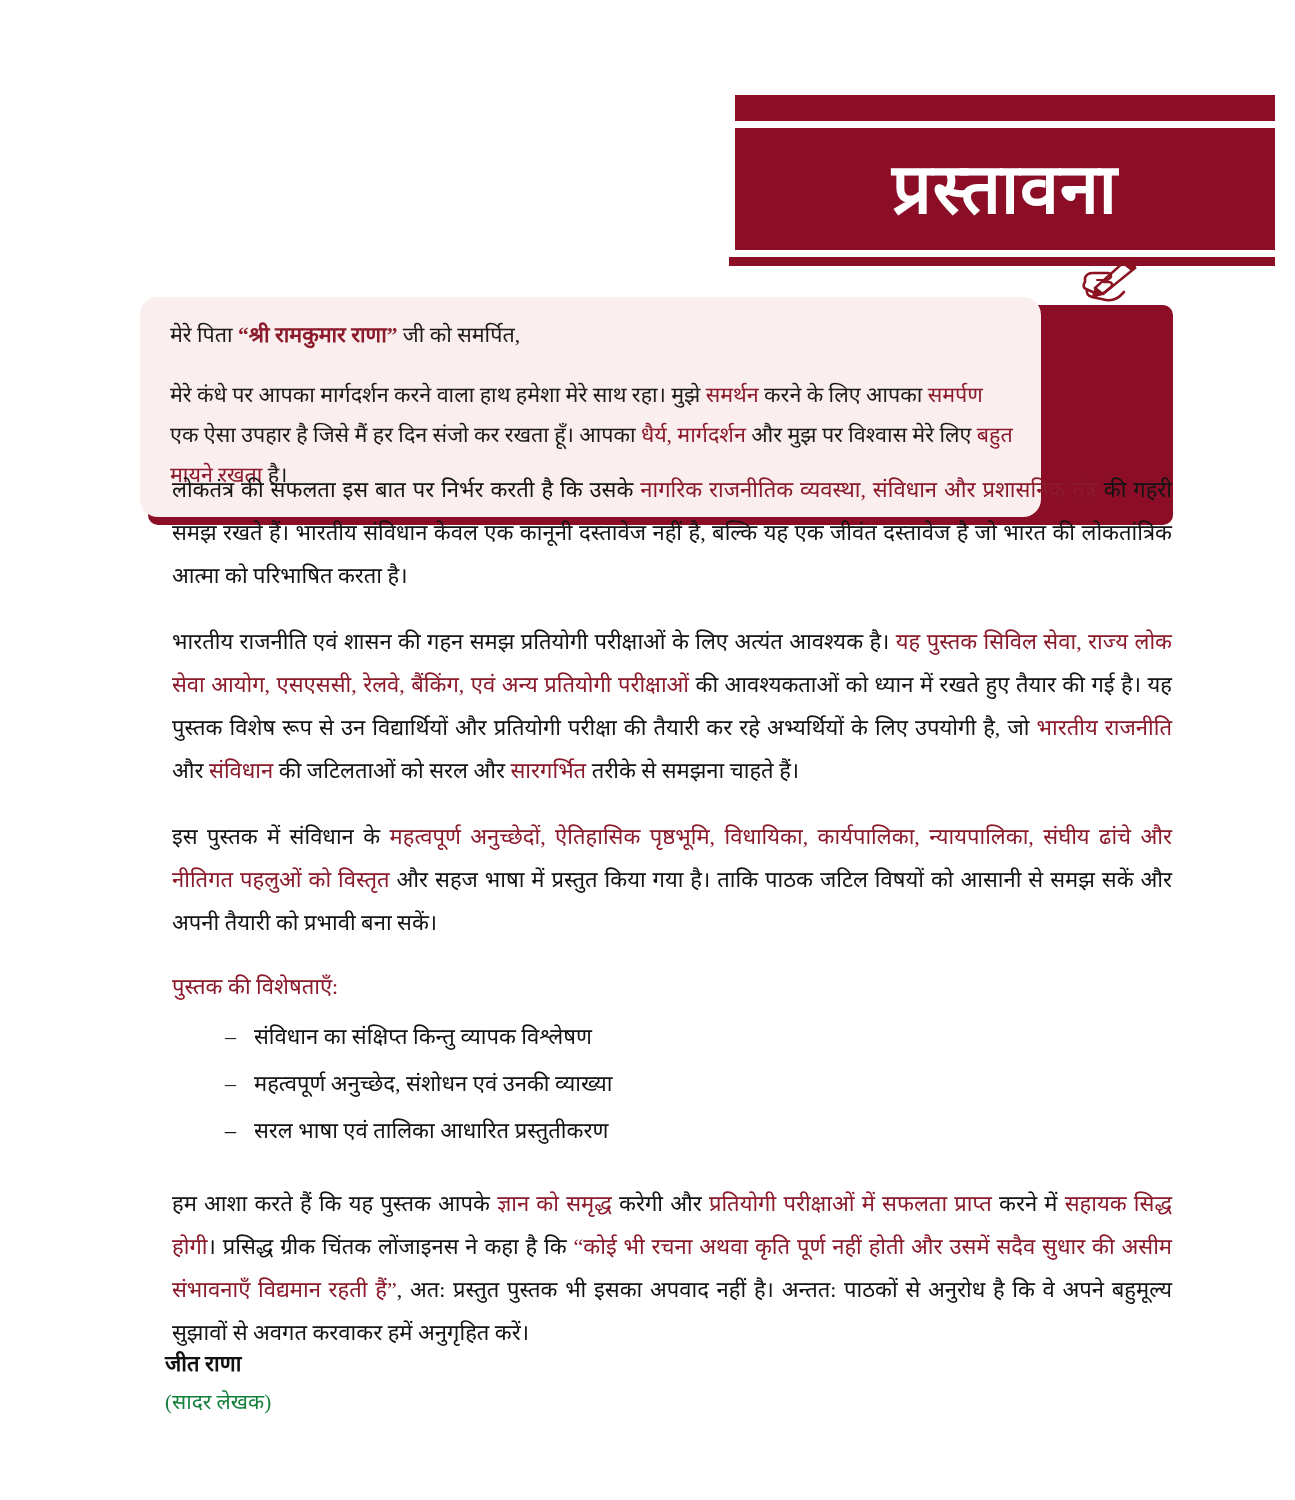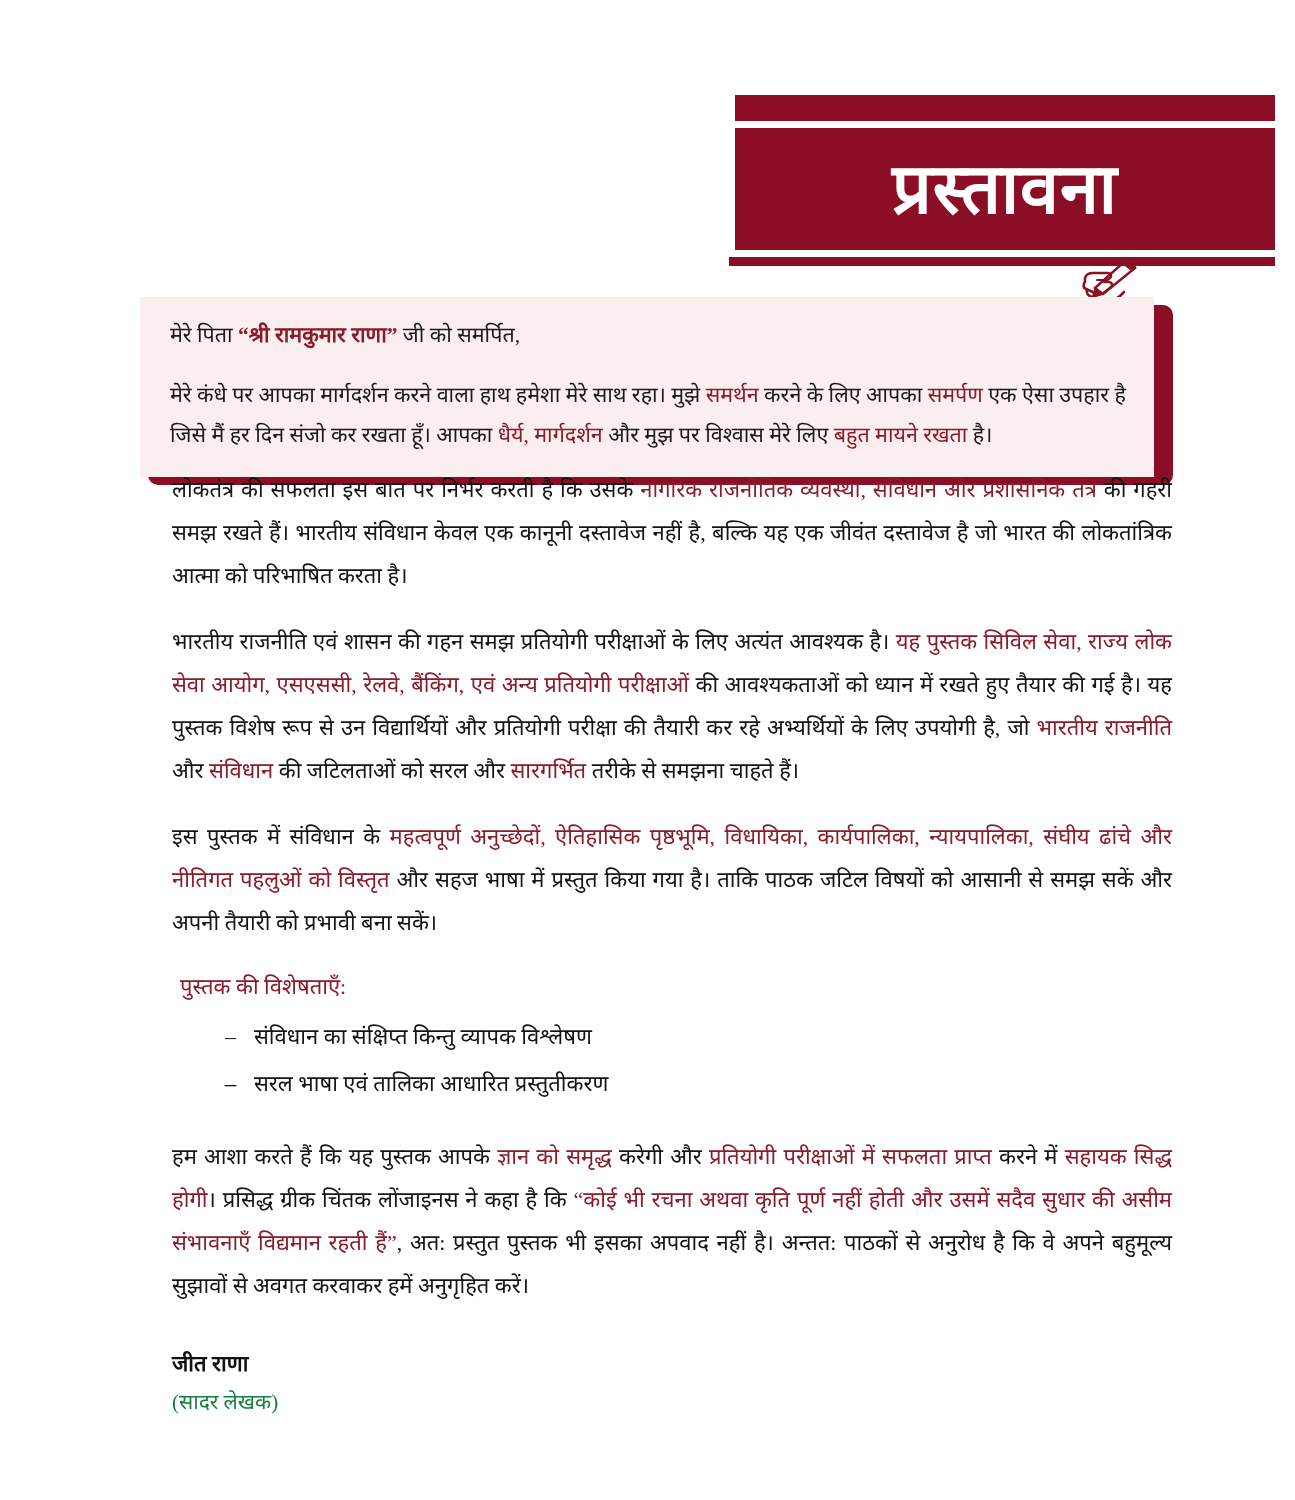--- a/index.html
+++ b/index.html
@@ -102,24 +102,24 @@
     left: 8px;
     top: 8px;
     width: 1025px;
     height: 100%;
     background: #8b0e26;
     border-radius: 10px;
   }
   .dedication {
     position: relative;
     background: #fbeeee;
-    border-radius: 0;
+    border-radius: 18px;
     padding: 18px 26px 22px 30px;
     box-sizing: border-box;
-    width: 1014px;
+    width: 901px;
   }
   .dedication p {
     margin: 0;
     font-size: 21.5px;
     line-height: 40px;
     color: #1a1a1a;
     text-align: left;
   }
   .dedication p + p { margin-top: 20px; }
 
@@ -140,21 +140,21 @@
   }
   .para:last-child { margin-bottom: 0; }
 
   .hl { color: #8b1a2b; }
   .bold { font-weight: 700; }
 
   .features-head {
     font-size: 22px;
     line-height: 40px;
     color: #8b1a2b;
-    margin: 4px 0 6px 8px;
+    margin: 4px 0 6px 0;
     font-weight: 400;
   }
 
   .feature-list {
     list-style: none;
     margin: 0 0 0 0;
     padding: 0;
   }
   .feature-list li {
     position: relative;
@@ -170,21 +170,21 @@
     color: #141414;
   }
 
   .closing-para {
     margin-top: 28px;
   }
 
   
   .signature {
     position: absolute;
-    left: 172px;
+    left: 165px;
     top: 1345px;
     width: 500px;
   }
   .sig-name {
     font-size: 22px;
     font-weight: 700;
     line-height: 38px;
     color: #111111;
   }
   .sig-role {
@@ -253,20 +253,21 @@
 
     <div class="features-head">पुस्तक की विशेषताएँ:</div>
 
     <ul class="feature-list">
       <li>
         <span class="dash">–</span>
         <span>संविधान का संक्षिप्त किन्तु व्यापक विश्लेषण</span>
       </li>
       <li>
         <span class="dash">–</span>
+        <span>महत्वपूर्ण अनुच्छेद, संशोधन एवं उनकी व्याख्या</span>
       </li>
       <li>
         <span class="dash">–</span>
       </li>
       <li>
         <span class="dash">–</span>
         <span>सरल भाषा एवं तालिका आधारित प्रस्तुतीकरण</span>
       </li>
     </ul>
 

